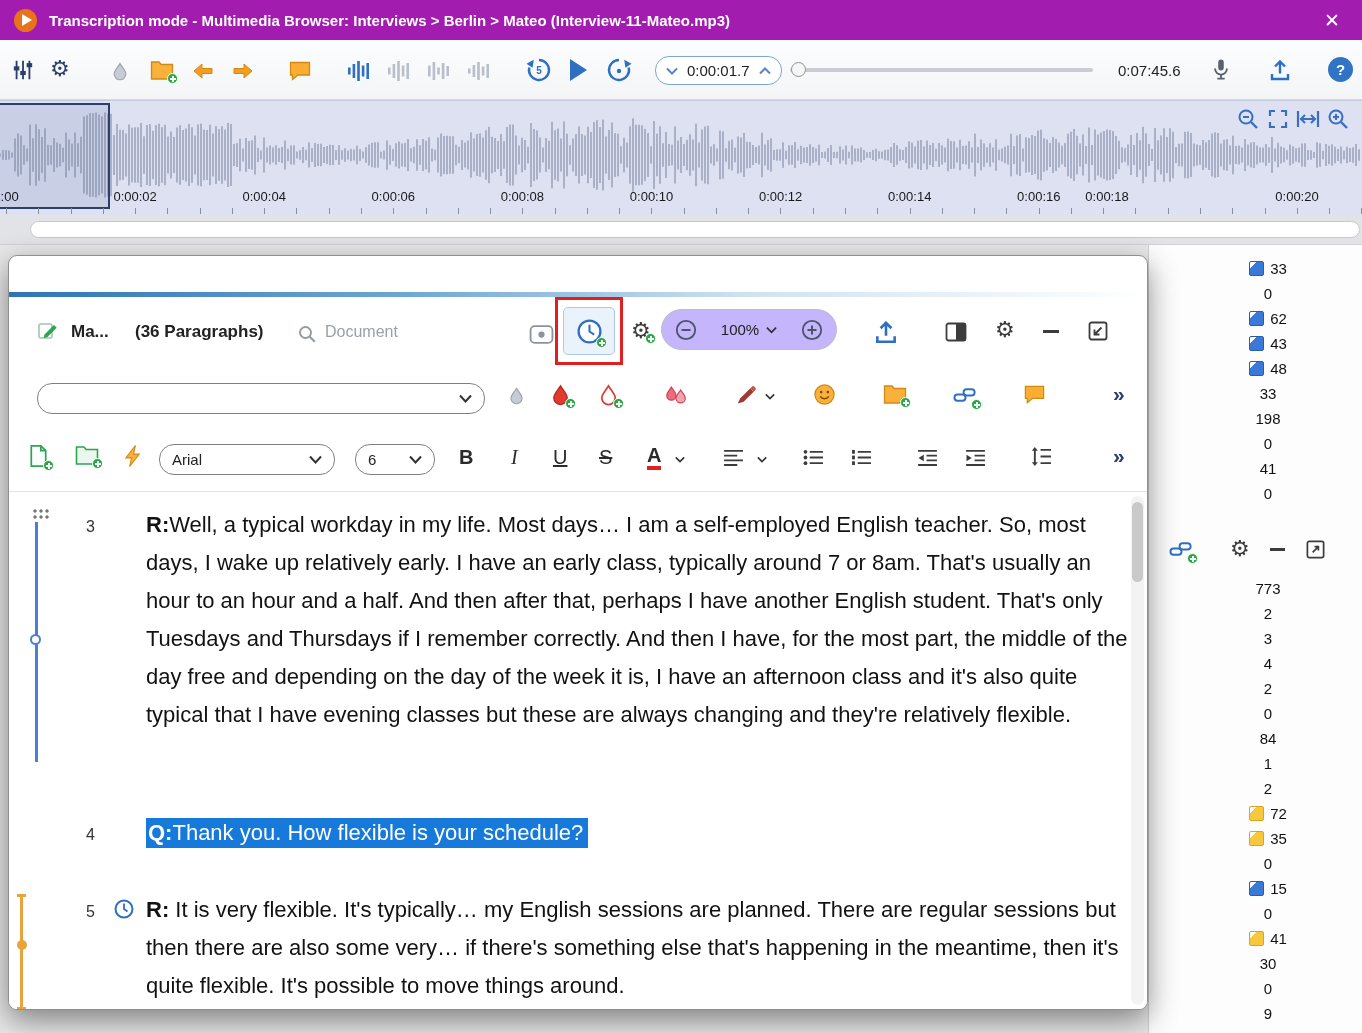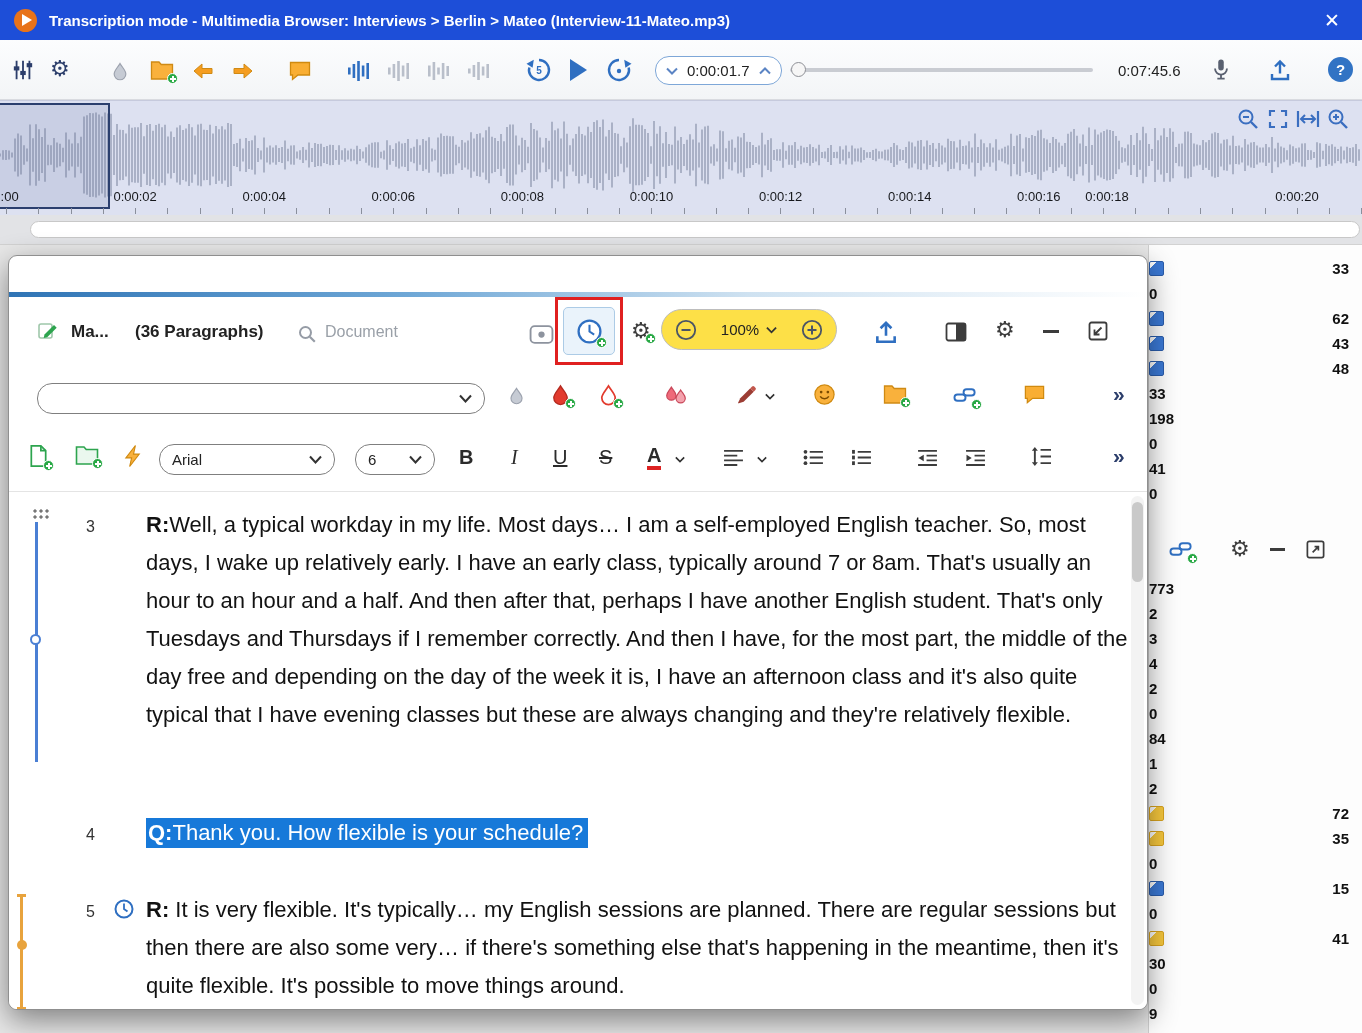--- a/index.html
+++ b/index.html
@@ -3,21 +3,21 @@
 <meta charset="utf-8">
 <style>
   *{margin:0;padding:0;box-sizing:border-box;}
   html,body{background:#6b6b6b;}
   body{font-family:"Liberation Sans",sans-serif;}
   .screen{position:relative;width:1362px;height:1033px;background:#e8e8e8;overflow:hidden;}
   svg{display:block;}
   .rel{position:relative;display:inline-block;}
 
   
-  .titlebar{position:absolute;left:0;top:0;width:100%;height:40px;background:#1d4ed8;display:flex;align-items:center;padding:8px 14px;gap:12px;z-index:30;}
+  .titlebar{position:absolute;left:0;top:0;width:100%;height:40px;background:#a21caf;display:flex;align-items:center;padding:8px 14px;gap:12px;z-index:30;}
   .play-badge{width:23px;height:23px;border-radius:50%;background:#e8731a;position:relative;flex:0 0 auto;}
   .play-badge::before{content:"";position:absolute;left:8px;top:5.5px;border-left:10px solid #fff;border-top:6px solid transparent;border-bottom:6px solid transparent;}
   .title-text{color:#fff;font-weight:bold;font-size:15px;white-space:nowrap;}
   .close-btn{margin-left:auto;color:#fff;font-size:19px;cursor:pointer;padding:0 8px;}
 
   
   .player-bar{position:absolute;left:0;top:40px;width:100%;height:60px;background:linear-gradient(#fcfdfe,#f3f5f7);border-bottom:1px solid #d9dbe0;z-index:20;}
   .pt{position:absolute;display:flex;align-items:center;justify-content:center;cursor:pointer;}
   .time-spinner{position:absolute;display:flex;align-items:center;gap:9px;height:29px;padding:0 10px;background:#fff;border:1.5px solid #7ea7d8;border-radius:14px;font-size:15px;color:#222;}
   .seek-track{position:absolute;width:303px;height:4px;background:#c9ccd2;border-radius:2px;}
@@ -33,36 +33,36 @@
   .tick{position:absolute;bottom:1px;width:1px;height:6px;background:#8a8f9c;}
   .wave-zoom{position:absolute;top:7px;display:flex;align-items:center;justify-content:center;cursor:pointer;}
 
   
   .hscroll{position:absolute;left:0;top:215px;width:100%;height:30px;background:#e2e3e6;border-bottom:1px solid #d2d2d2;}
   .hscroll-thumb{position:absolute;left:30px;right:2px;top:6px;height:17px;background:#fff;border:1px solid #c8c8c8;border-radius:9px;}
 
   
   .right-panel{position:absolute;left:1148px;top:245px;width:214px;height:788px;background:#fdfdfd;border-left:1px solid #cfcfcf;z-index:5;}
   .count-list{position:absolute;left:0;right:0;}
-  .count-row{height:25px;display:flex;align-items:center;justify-content:space-between;padding-right:13px;gap:6px;font-size:15px;font-weight:bold;color:#111;cursor:pointer;}
+  .count-row{height:25px;display:flex;align-items:center;justify-content:center;padding-right:13px;gap:6px;font-size:15px;font-weight:normal;color:#111;cursor:pointer;padding-left:38px;}
   .mini{width:15px;height:15px;display:inline-block;border-radius:2px;flex:0 0 auto;}
   .mini.blue-doc{background:linear-gradient(135deg,#ffffff 0 26%,#3b79d6 26%);border:1px solid #2a5cab;}
   .mini.yellow-memo{background:linear-gradient(135deg,#ffffff 0 26%,#f7c83d 26%);border:1px solid #d9a41f;}
   .rp-toolbar{position:absolute;left:0;top:290px;height:28px;display:flex;align-items:center;}
 
   
   .trans-panel{position:absolute;left:8px;top:255px;width:1140px;height:755px;background:#fff;border:1px solid #8f8f8f;border-radius:9px;box-shadow:0 10px 30px rgba(0,0,0,.45);z-index:10;overflow:hidden;}
   .tp-header{position:absolute;left:0;top:0;width:100%;height:36px;background:#f0f0f0;display:flex;align-items:center;padding-left:14px;font-size:15px;color:#3c3c3c;border-bottom:1px solid #e2e2e2;}
   .tp-gradient{position:absolute;left:0;top:36px;width:100%;height:5px;background:linear-gradient(90deg,#2f74b5,#6ea7d6 35%,#cfe2f1 65%,rgba(255,255,255,0));}
   .tpi{position:absolute;display:flex;align-items:center;justify-content:center;cursor:pointer;}
   .tp-label{position:absolute;font-size:17px;font-weight:bold;color:#222;white-space:nowrap;}
   .tp-search-label{position:absolute;font-size:16px;color:#9aa0a8;white-space:nowrap;cursor:text;}
   .red-box{position:absolute;left:546px;top:41px;width:68px;height:68px;border:3px solid #e02020;display:flex;align-items:center;justify-content:center;z-index:3;}
   .ts-btn{width:52px;height:48px;background:#eaf3fb;border:1px solid #accbe6;border-radius:5px;display:flex;align-items:center;justify-content:center;cursor:pointer;}
-  .zoom-group{position:absolute;left:652px;top:53px;width:176px;height:41px;border:1.5px solid #bdbdbd;border-radius:21px;display:flex;align-items:center;justify-content:space-between;padding:0 13px;background:#fde047;}
+  .zoom-group{position:absolute;left:652px;top:53px;width:176px;height:41px;border:1.5px solid #bdbdbd;border-radius:21px;display:flex;align-items:center;justify-content:space-between;padding:0 13px;background:#c4b5fd;}
   .zoom-val{display:flex;align-items:center;gap:7px;font-size:15px;color:#222;}
   .combo{position:absolute;height:31px;background:#fff;border:1px solid #7f7f7f;border-radius:15px;display:flex;align-items:center;padding:0 12px;font-size:15px;color:#222;cursor:pointer;}
   .combo .chev{margin-left:auto;}
   .fmt{position:absolute;font-size:20px;color:#2b2b2b;cursor:pointer;line-height:22px;}
   .overflow-chev{position:absolute;font-size:21px;font-weight:bold;color:#2c3e6b;cursor:pointer;letter-spacing:-2px;}
   .plus{position:absolute;right:-4px;bottom:-3px;width:11px;height:11px;background:#27a844;border:1px solid #fff;border-radius:50%;}
   .plus::before{content:"";position:absolute;left:2px;top:4px;width:6px;height:2px;background:#fff;}
   .plus::after{content:"";position:absolute;left:4px;top:2px;width:2px;height:6px;background:#fff;}
   .gear-glyph{font-size:22px;color:#3c3c3c;line-height:22px;}
   .gear-glyph::before{content:"⚙";}

